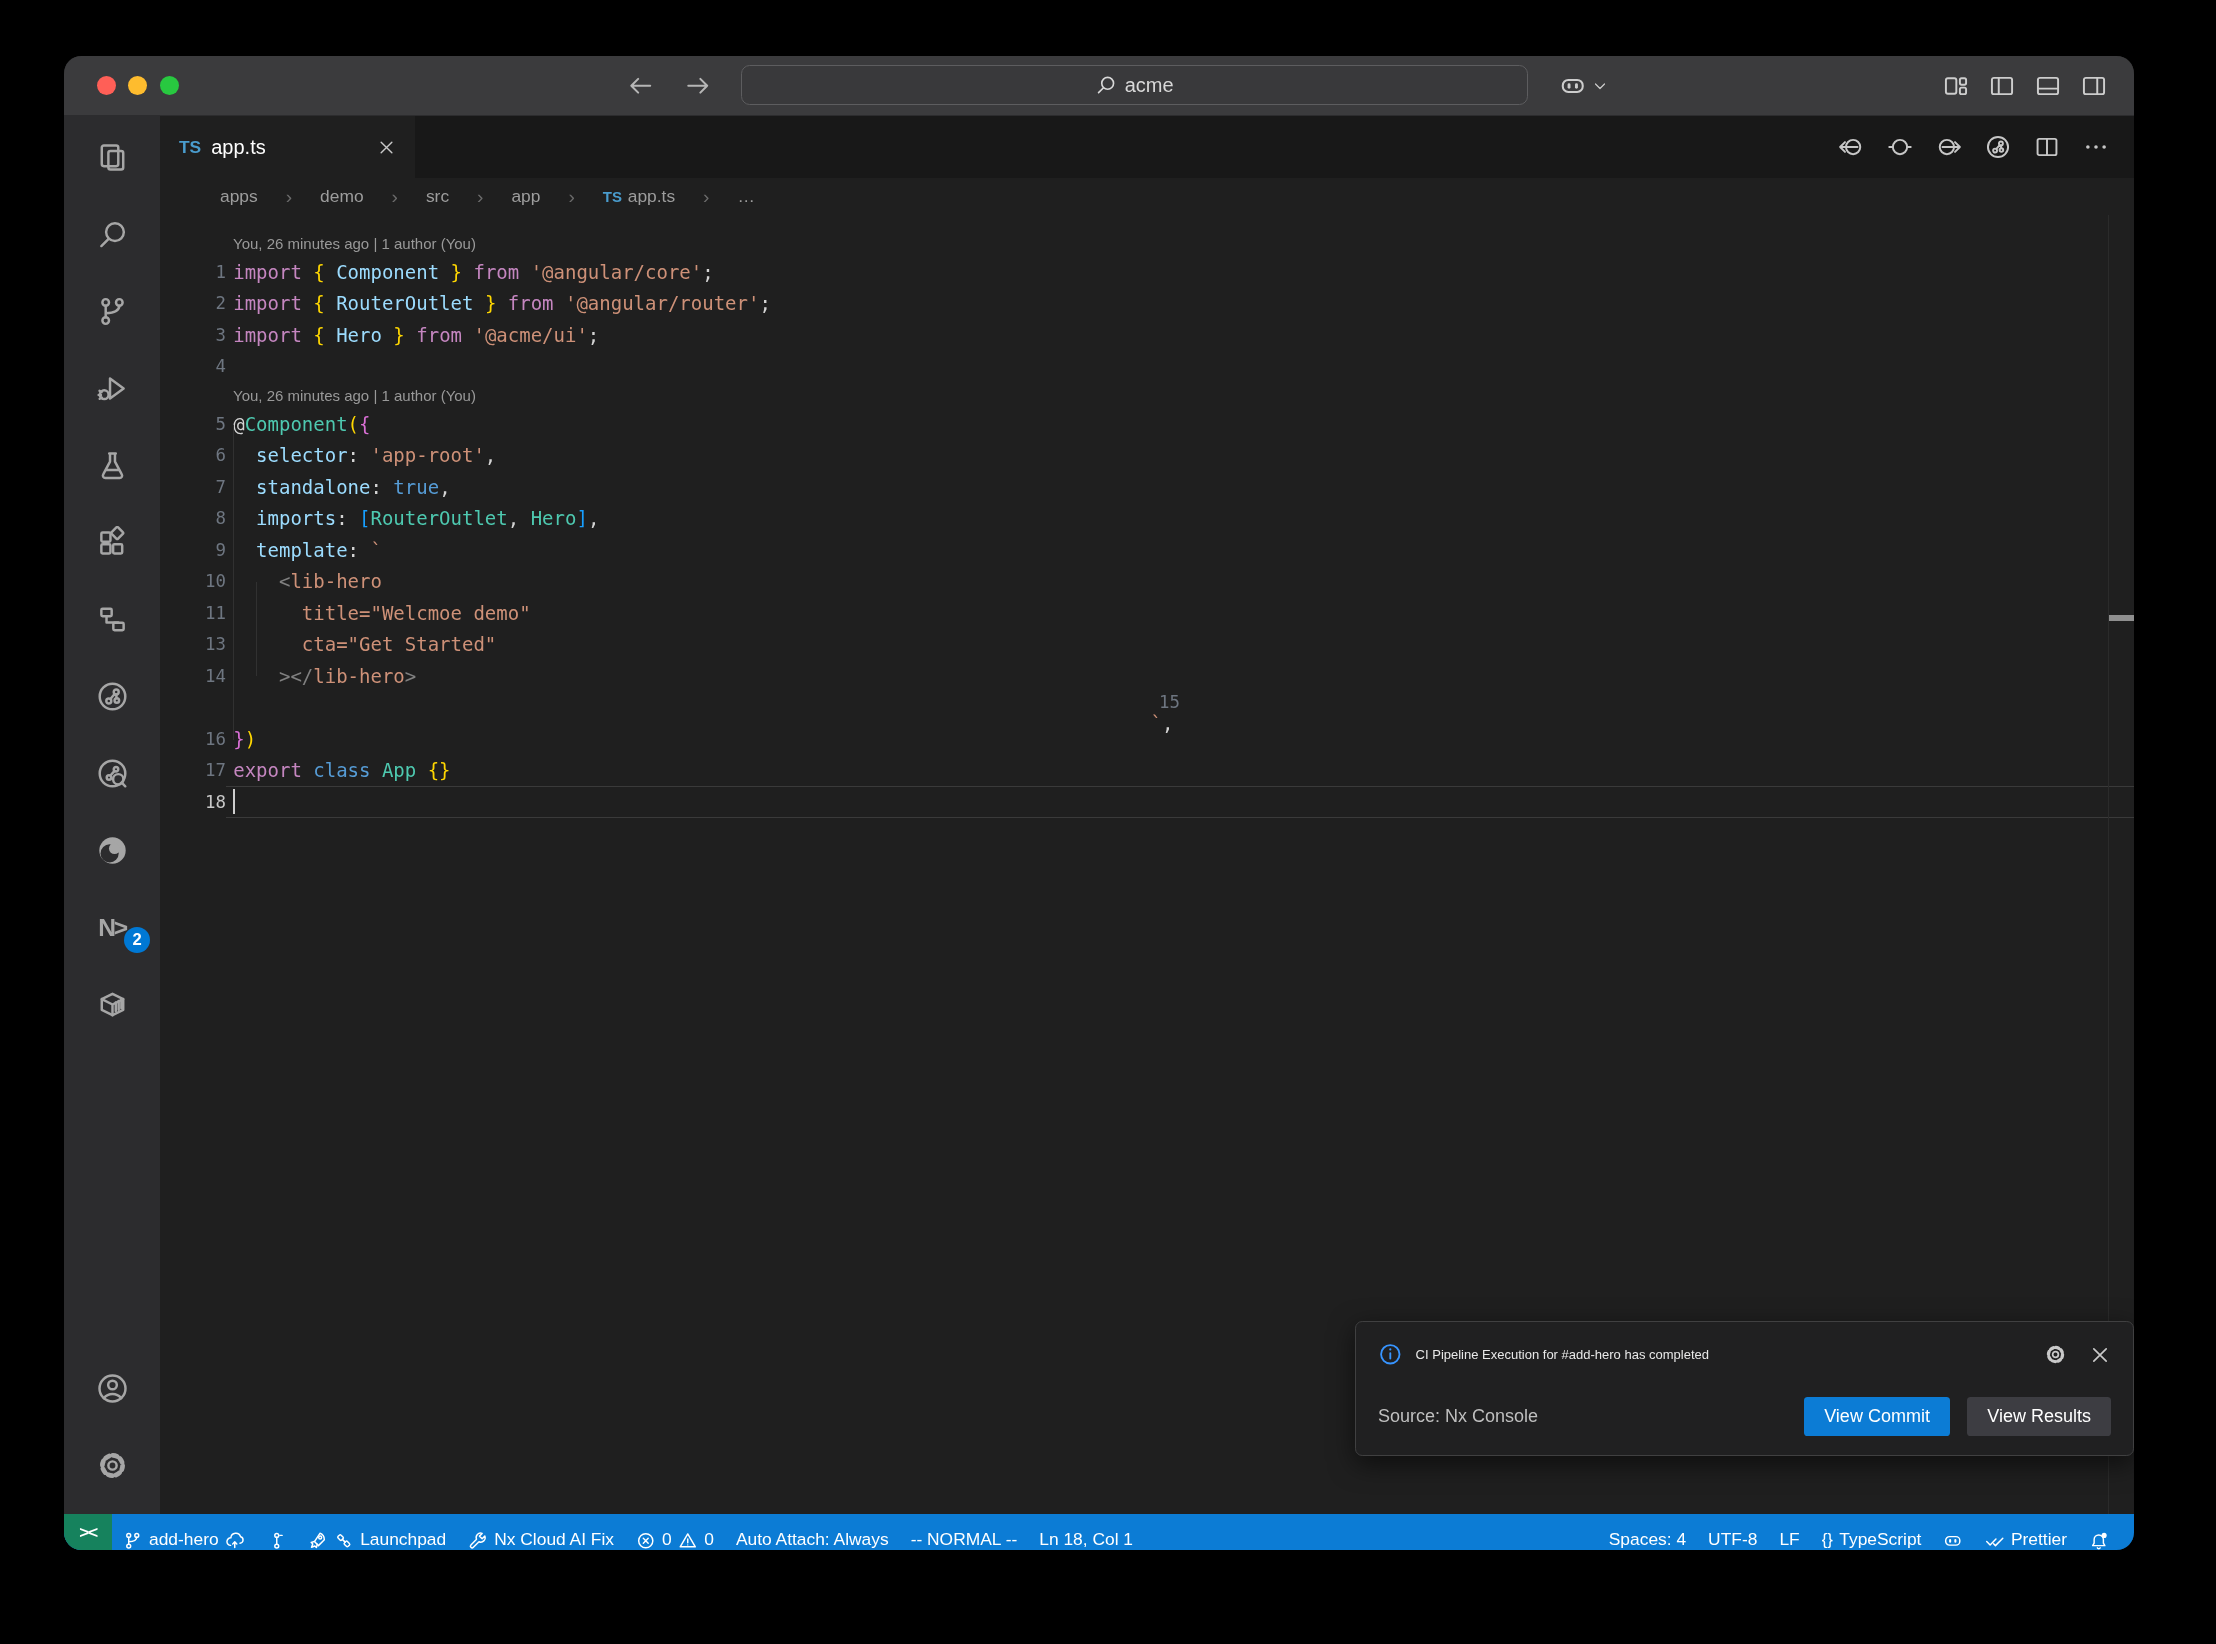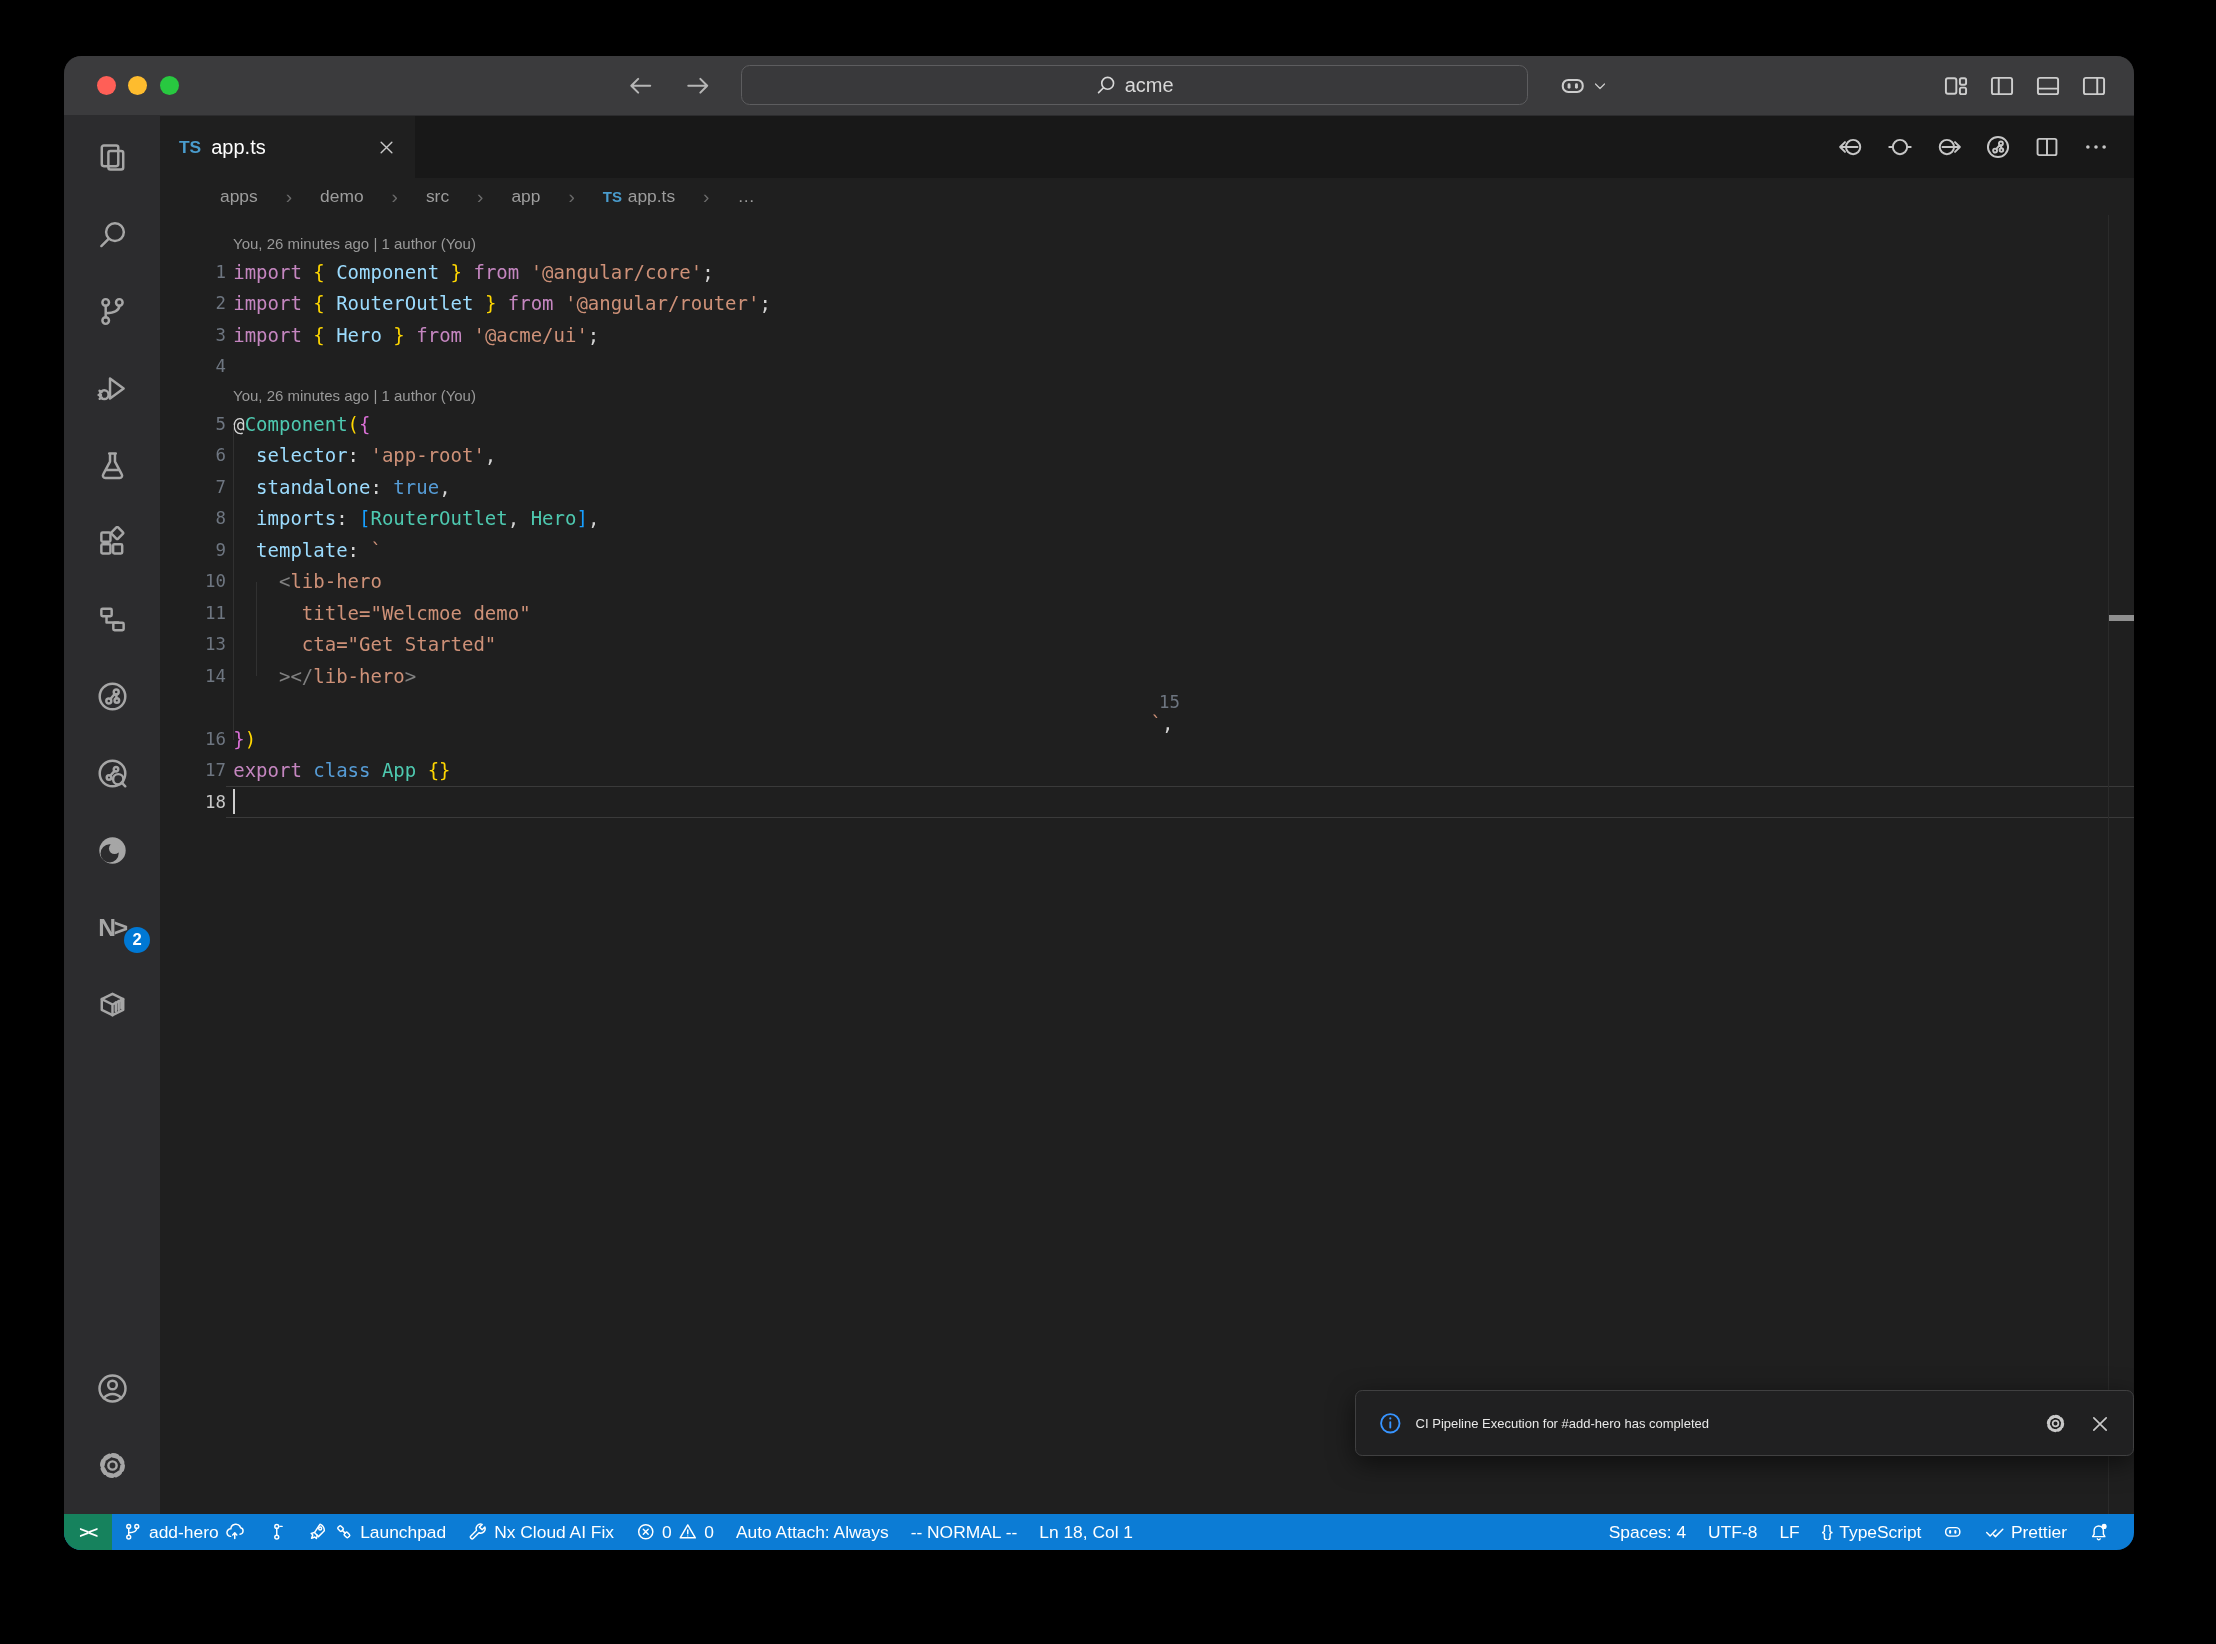--- a/index.html
+++ b/index.html
@@ -63,21 +63,21 @@
   .tok-b3{color:#179FFF}.tok-tagp{color:#808080}
   .sb-strip{position:absolute;right:0;top:0;bottom:0;width:24.6px;border-left:0.7px solid #2b2b2b;}
   .sb-mark{position:absolute;right:0;width:24.6px;height:5.8px;background:#8f8f8f;top:400px;}
   
   .statusbar{height:36px;background:#0c7cd5;display:flex;align-items:center;color:#fff;
     font-size:17.4px;flex:0 0 auto;white-space:nowrap;}
   .remote{width:48px;height:36px;background:#16825d;display:flex;align-items:center;
     justify-content:center;font-weight:700;font-size:17.4px;flex:0 0 auto;letter-spacing:-1.4px;}
   .sb-left{display:flex;align-items:center;height:100%;}
   .sb-right{margin-left:auto;display:flex;align-items:center;height:100%;padding-right:14.5px;}
-  .sb-item{display:flex;align-items:center;gap:6.5px;padding:0 11px;height:100%;}
+  .sb-item{display:flex;align-items:flex-end;gap:6.5px;padding:0 11px;height:100%;}
   .sb-item svg{display:block;}
   .sb-text-icon{font-size:16.6px;font-weight:400;}
   
   .toast{position:absolute;right:0;bottom:58px;width:779px;background:#202021;
     border:0.7px solid #404041;border-radius:7.2px;box-shadow:0 7.2px 26px rgba(0,0,0,.55);
     padding:20px 22px 19px 22px;z-index:9;box-sizing:border-box;}
   .toast-row1{display:flex;align-items:center;gap:13px;}
   .toast-title{color:#e8e8e8;font-size:13px;flex:1;}
   .toast-controls{display:flex;align-items:center;gap:22px;color:#c9c9c9;}
   .toast-row2{display:flex;align-items:center;margin-top:30px;}
@@ -476,20 +476,27 @@
                 <circle cx="8" cy="8" r="4.9" stroke-width="2.3" stroke-dasharray="2.1 1.75"></circle>
               </svg>
             </span>
           <span>
               <svg viewBox="0 0 16 16" fill="none" stroke="currentColor" stroke-width="1.2" stroke-linecap="round" stroke-linejoin="round" width="22" height="22" style="display: block;">
                 <path d="M3.5 3.5l9 9M12.5 3.5l-9 9"></path>
               </svg>
             </span>
         </div>
       </div>
+      <div class="toast-row2">
+        <span class="toast-source">Source: Nx Console</span>
+        <div class="toast-actions" id="toast-actions">
+            <div class="tbtn primary">View Commit</div>
+            <div class="tbtn secondary">View Results</div>
+          </div>
+      </div>
     </div>
   </div>
 
   <div class="statusbar">
     <div class="remote">
         <span>&gt;&lt;</span>
       </div>
     <div class="sb-left" id="sb-left">
         <div class="sb-item">
           <span>

